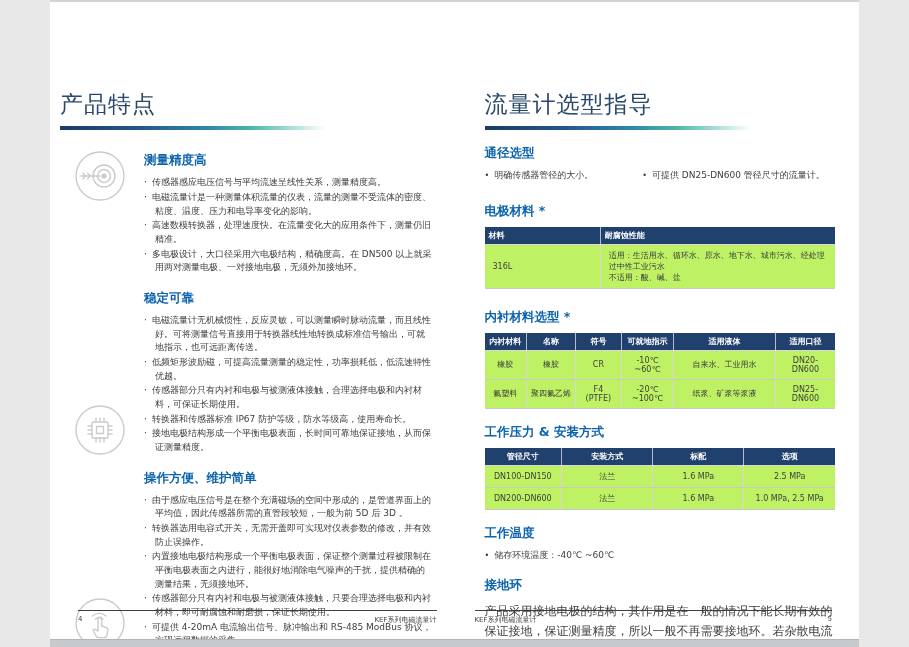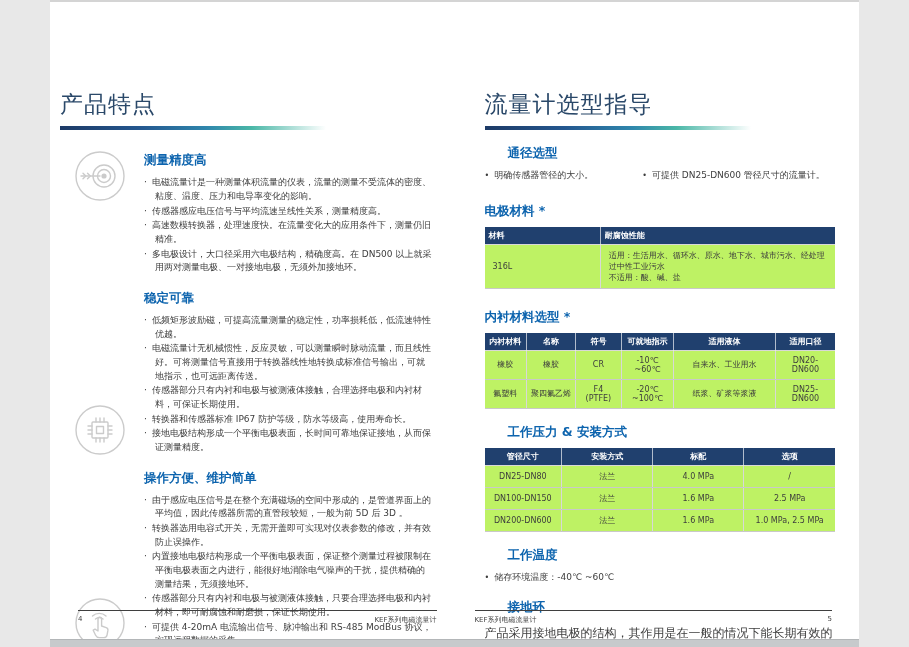--- a/index.html
+++ b/index.html
@@ -22,21 +22,21 @@
   .feature-icon{flex:0 0 52px;margin-left:14px;margin-right:18px;}
   .feature-icon svg{display:block;}
   .feature-body{flex:1;min-width:0;}
   .feature-heading{font-size:12.5px;font-weight:bold;color:#0d64ae;margin:2px 0 7px 0;}
   ul.bullets{list-style:none;margin:0;padding:0;font-size:9px;line-height:1.52;color:#3d3d3d;}
   ul.bullets li{padding-left:11px;text-indent:-11px;margin-bottom:1px;}
   ul.bullets li::before{content:"·";margin-right:5px;color:#3d3d3d;}
 
   
   .r-section-heading{font-size:12.5px;font-weight:bold;color:#0d64ae;margin:0;}
-  .mt-sm{margin-top:8px;} .mt-md{margin-top:15px;margin-left:23px;} .mt-lg{margin-top:20px;}
+  .mt-sm{margin-top:8px;} .mt-md{margin-top:15px;} .mt-lg{margin-top:20px;}
   .two-col{display:flex;font-size:9px;color:#3d3d3d;line-height:1.5;margin-top:7px;}
   .two-col .col-a{width:45%;} .two-col .col-b{width:55%;}
   .dot-bullet::before{content:"•";margin-right:5px;color:#3d3d3d;font-size:8px;}
 
   table.tbl{width:100%;border-collapse:collapse;margin-top:7px;font-size:8px;color:#3d3d3d;
     border-bottom:1px solid #404040;}
   table.tbl th{background:#20406e;color:#ffffff;font-weight:bold;padding:3px 4px;
     border-right:1px solid rgba(255,255,255,0.65);text-align:left;}
   table.tbl th.ctr{text-align:center;}
   table.tbl th:last-child{border-right:none;}
@@ -75,22 +75,22 @@
             <circle cx="30" cy="26" r="6.5"></circle>
             <circle cx="30" cy="26" r="2.6" fill="#cbcbcb" stroke="none"></circle>
             <line x1="7" y1="26" x2="26" y2="26"></line>
             <path d="M9 23.2 l2.8 2.8 -2.8 2.8"></path>
             <path d="M13.5 23.2 l2.8 2.8 -2.8 2.8"></path>
           </svg>
         </div>
         <div class="feature-body">
           <div class="feature-heading">测量精度高</div>
           <ul class="bullets">
+            <li>传感器感应电压信号与平均流速呈线性关系，测量精度高。</li>
             <li>电磁流量计是一种测量体积流量的仪表，流量的测量不受流体的密度、粘度、温度、压力和电导率变化的影响。</li>
-            <li>传感器感应电压信号与平均流速呈线性关系，测量精度高。</li>
             <li>高速数模转换器，处理速度快。在流量变化大的应用条件下，测量仍旧精准。</li>
             <li>多电极设计，大口径采用六电极结构，精确度高。在 DN500 以上就采用两对测量电极、一对接地电极，无须外加接地环。</li>
           </ul>
         </div>
       </div>
 
       <div class="feature">
         <div class="feature-icon">
           <svg width="52" height="52" viewBox="0 0 52 52" class="ic">
             <circle cx="26" cy="26" r="24"></circle>
@@ -98,22 +98,22 @@
             <rect x="22.5" y="22.5" width="7" height="7"></rect>
             <path d="M22 18 V14 M26 18 V14 M30 18 V14"></path>
             <path d="M22 34 V38 M26 34 V38 M30 34 V38"></path>
             <path d="M18 22 H14 M18 26 H14 M18 30 H14"></path>
             <path d="M34 22 H38 M34 26 H38 M34 30 H38"></path>
           </svg>
         </div>
         <div class="feature-body">
           <div class="feature-heading">稳定可靠</div>
           <ul class="bullets">
+            <li>电磁流量计无机械惯性，反应灵敏，可以测量瞬时脉动流量，而且线性好。可将测量信号直接用于转换器线性地转换成标准信号输出，可就地指示，也可远距离传送。</li>
             <li>低频矩形波励磁，可提高流量测量的稳定性，功率损耗低，低流速特性优越。</li>
-            <li>电磁流量计无机械惯性，反应灵敏，可以测量瞬时脉动流量，而且线性好。可将测量信号直接用于转换器线性地转换成标准信号输出，可就地指示，也可远距离传送。</li>
             <li>传感器部分只有内衬和电极与被测液体接触，合理选择电极和内衬材料，可保证长期使用。</li>
             <li>转换器和传感器标准 IP67 防护等级，防水等级高，使用寿命长。</li>
             <li>接地电极结构形成一个平衡电极表面，长时间可靠地保证接地，从而保证测量精度。</li>
           </ul>
         </div>
       </div>
 
       <div class="feature">
         <div class="feature-icon">
           <svg width="52" height="52" viewBox="0 0 52 52" class="ic">
@@ -245,26 +245,20 @@
         <thead>
           <tr>
             <th class="ctr">管径尺寸</th>
             <th class="ctr">安装方式</th>
             <th class="ctr">标配</th>
             <th class="ctr">选项</th>
           </tr>
         </thead>
         <tbody>
           <tr>
-            <td>DN25-DN80</td>
-            <td>法兰</td>
-            <td>4.0 MPa</td>
-            <td>/</td>
-          </tr>
-          <tr>
             <td>DN100-DN150</td>
             <td>法兰</td>
             <td>1.6 MPa</td>
             <td>2.5 MPa</td>
           </tr>
           <tr>
             <td>DN200-DN600</td>
             <td>法兰</td>
             <td>1.6 MPa</td>
             <td>1.0 MPa, 2.5 MPa</td>

